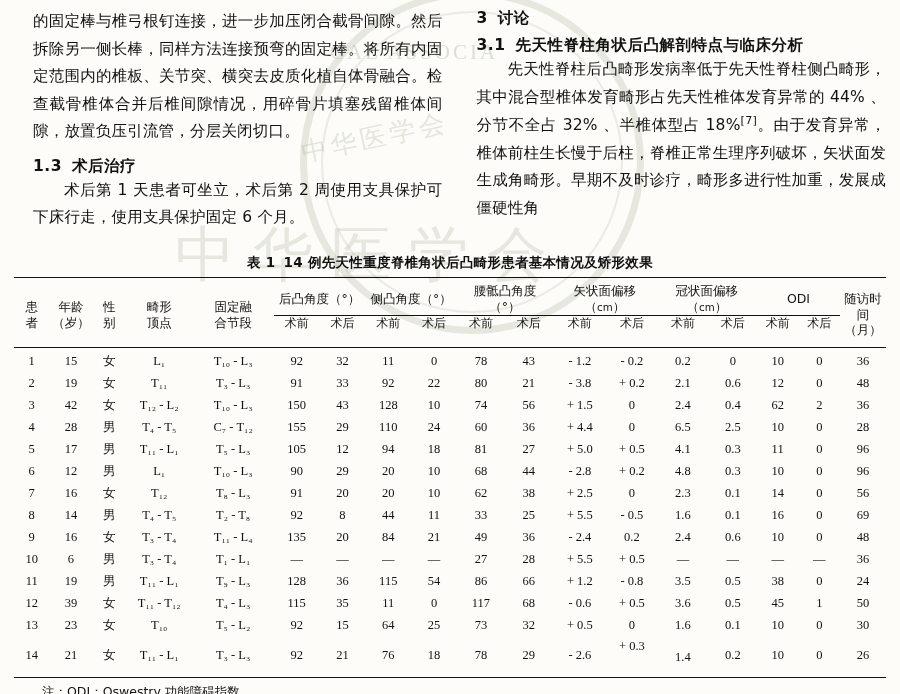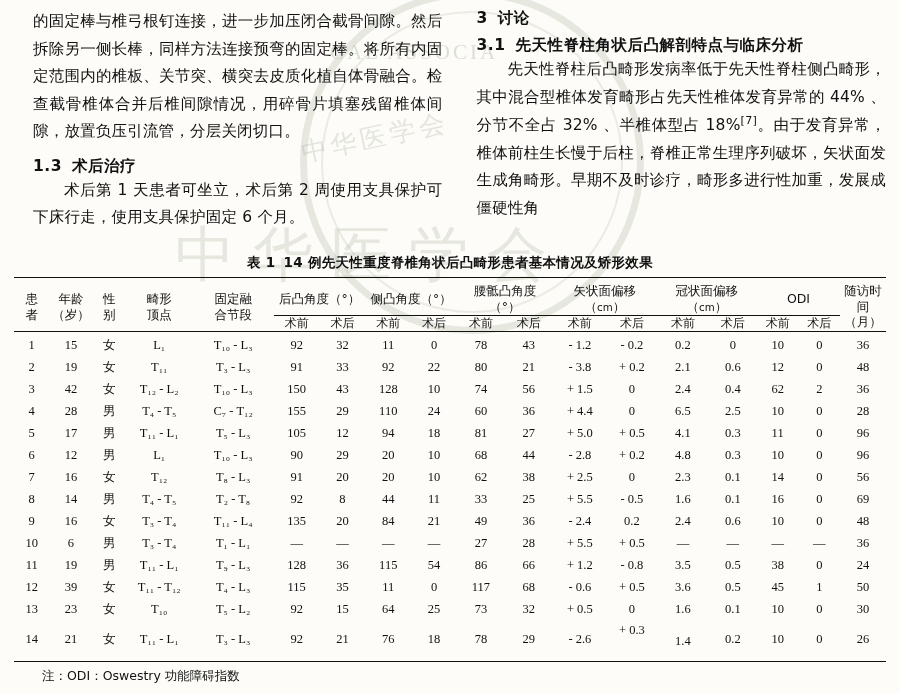--- a/index.html
+++ b/index.html
@@ -135,21 +135,21 @@
   table.data thead th {
     font-weight: normal;
     font-family: "DejaVu Sans", sans-serif;
     font-size: 12.5px;
     padding: 2px 2px;
     text-align: center;
     vertical-align: middle;
     line-height: 1.25;
   }
   table.data thead tr.top th { padding-top: 5px; padding-bottom: 1px; }
-  table.data thead tr.sub th { padding-top: 0px; padding-bottom: 0; font-size: 12px;}
+  table.data thead tr.sub th { padding-top: 0px; padding-bottom: 16px; font-size: 12px;}
   table.data tbody td {
     text-align: center;
     padding: 2.5px 1px;
     font-size: 12.5px;
     white-space: nowrap;
   }
   .rule-top { border-top: 1.6px solid #111; }
   .rule-mid { border-bottom: 0.9px solid #111; }
   .rule-bot { border-bottom: 1.6px solid #111; }
   .grp-line {

